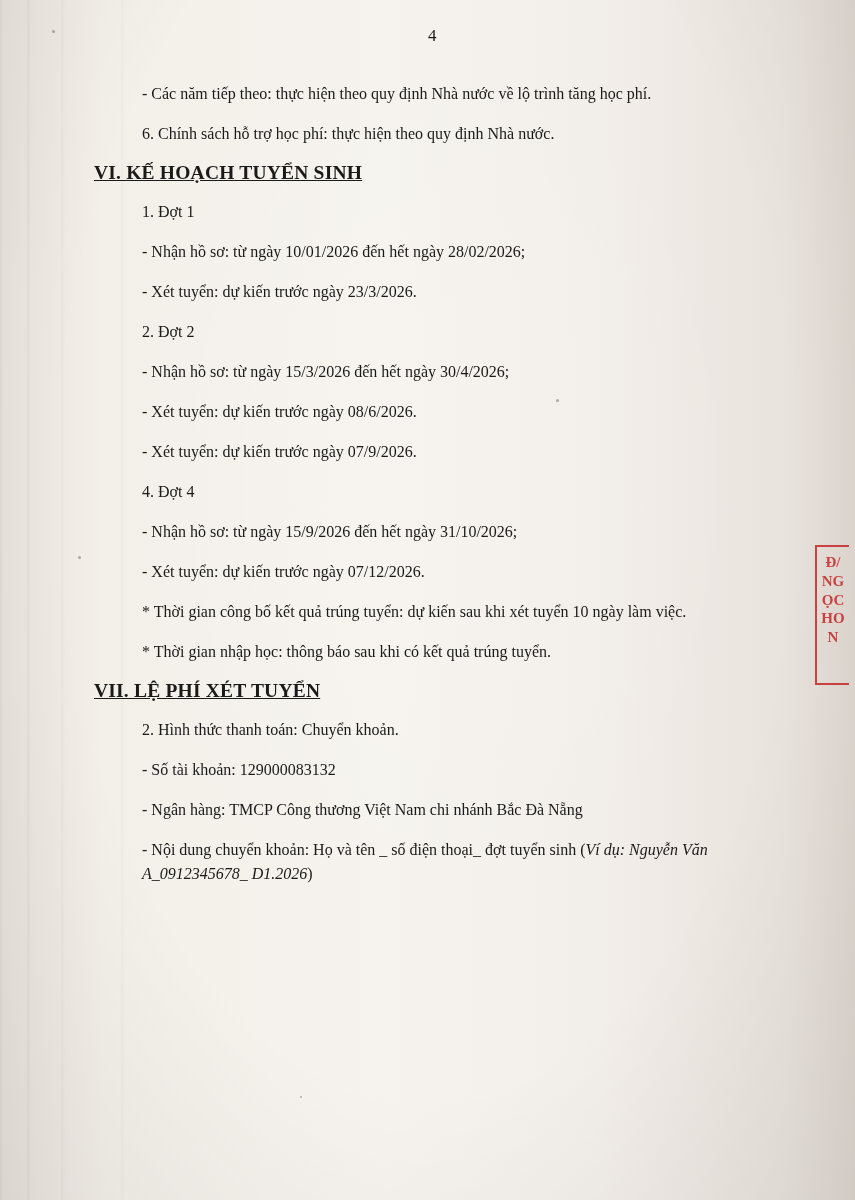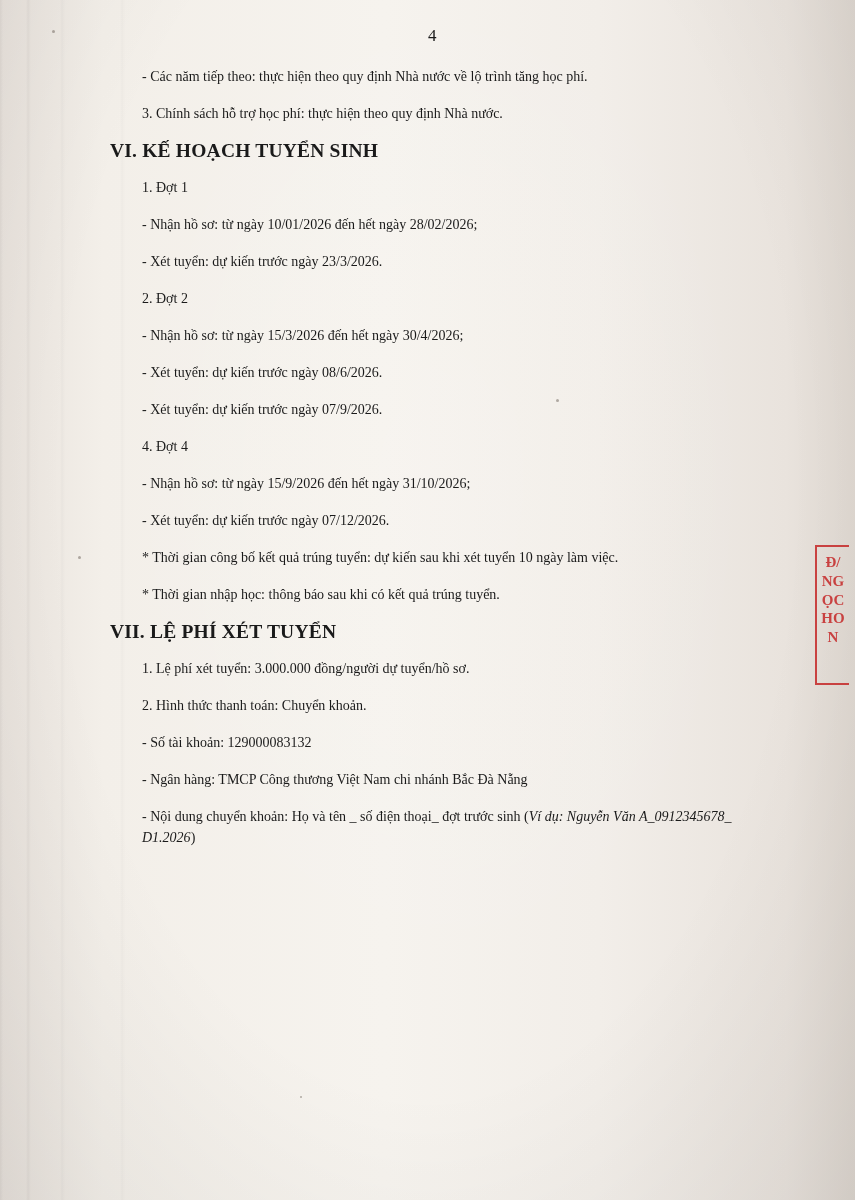--- a/index.html
+++ b/index.html
@@ -45,33 +45,34 @@
     box-sizing: border-box;
   }
   .page-number {
     text-align: center;
     font-size: 17px;
     padding-top: 26px;
     padding-bottom: 20px;
     letter-spacing: 0.3px;
   }
   .para {
-    font-size: 14px;
+    font-size: 16px;
     line-height: 1.5;
-    margin: 0 0 16px 0;
+    margin: 16px 0 16px 0;
     white-space: pre-wrap;
     font-family: Liberation Serif, serif;
   }
   .indent-1 { padding-left: 54px; }
   .heading {
     font-size: 19.5px;
     font-weight: bold;
-    margin: 0 0 15px 16px;
+    margin: 0 0 15px 0;
     padding-left: 6px;
     letter-spacing: 0.2px;
+    text-decoration: underline;
   }
   .italic { font-style: italic; }
   .hang {
     padding-left: 54px;
     text-indent: -0px;
   }
   
   .stamp {
     position: absolute;
     right: 6px;
@@ -104,21 +105,21 @@
 <body>
 
 <div class="page">
 
   <div class="content">
 
     <div class="page-number">4</div>
 
     <p class="para indent-1">- Các năm tiếp theo: thực hiện theo quy định Nhà nước về lộ trình tăng học phí.</p>
 
-    <p class="para indent-1">3. Chính sách hỗ trợ học phí: thực hiện theo quy định Nhà nước.</p>
+    <p class="para indent-1">6. Chính sách hỗ trợ học phí: thực hiện theo quy định Nhà nước.</p>
 
     <h2 class="heading">VI. KẾ HOẠCH TUYỂN SINH</h2>
 
     <p class="para indent-1">1. Đợt 1</p>
     <p class="para indent-1">- Nhận hồ sơ: từ ngày 10/01/2026 đến hết ngày 28/02/2026;</p>
     <p class="para indent-1">- Xét tuyển: dự kiến trước ngày 23/3/2026.</p>
 
     <p class="para indent-1">2. Đợt 2</p>
     <p class="para indent-1">- Nhận hồ sơ: từ ngày 15/3/2026 đến hết ngày 30/4/2026;</p>
     <p class="para indent-1">- Xét tuyển: dự kiến trước ngày 08/6/2026.</p>
@@ -127,26 +128,25 @@
 
     <p class="para indent-1">4. Đợt 4</p>
     <p class="para indent-1">- Nhận hồ sơ: từ ngày 15/9/2026 đến hết ngày 31/10/2026;</p>
     <p class="para indent-1">- Xét tuyển: dự kiến trước ngày 07/12/2026.</p>
 
     <p class="para indent-1">* Thời gian công bố kết quả trúng tuyển: dự kiến sau khi xét tuyển 10 ngày làm việc.</p>
     <p class="para indent-1">* Thời gian nhập học: thông báo sau khi có kết quả trúng tuyển.</p>
 
     <h2 class="heading">VII. LỆ PHÍ XÉT TUYỂN</h2>
 
-    <p class="para indent-1">1. Lệ phí xét tuyển: 3.000.000 đồng/người dự tuyển/hồ sơ.</p>
     <p class="para indent-1">2. Hình thức thanh toán: Chuyển khoản.</p>
     <p class="para indent-1">- Số tài khoản: 129000083132</p>
     <p class="para indent-1">- Ngân hàng: TMCP Công thương Việt Nam chi nhánh Bắc Đà Nẵng</p>
 
-    <p class="para hang"><span>- Nội dung chuyển khoản: Họ và tên _ số điện thoại_ đợt trước sinh (</span><span class="italic">Ví dụ: Nguyễn Văn A_0912345678_ D1.2026</span><span>)</span></p>
+    <p class="para hang"><span>- Nội dung chuyển khoản: Họ và tên _ số điện thoại_ đợt tuyển sinh (</span><span class="italic">Ví dụ: Nguyễn Văn A_0912345678_ D1.2026</span><span>)</span></p>
 
   </div>
 
   <div class="stamp">
     <span>Đ/</span>
     <span>NG</span>
     <span>ỌC</span>
     <span>HO</span>
     <span>N</span>
   </div>

